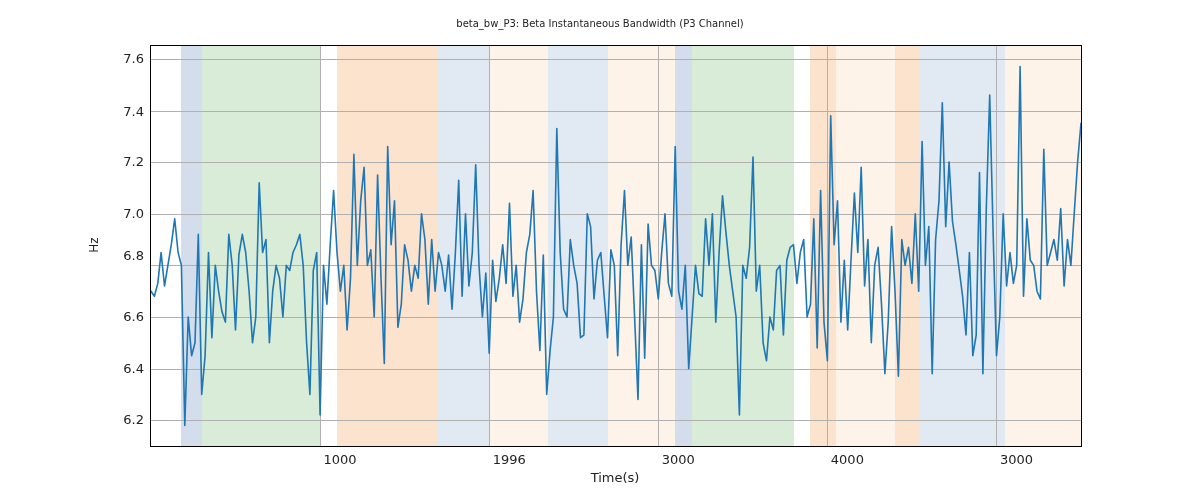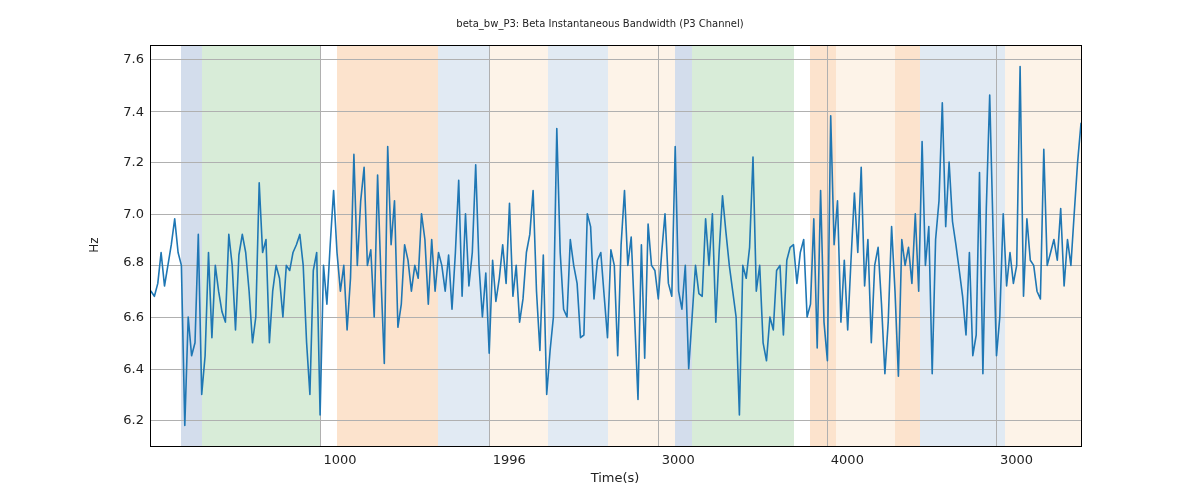--- a/index.html
+++ b/index.html
@@ -128,18 +128,18 @@
   </div>
 
 <div class="tick xtick" style="left: 319.091px;">1000</div>
     <div class="tick xtick" style="left: 488.182px;">1996</div>
     <div class="tick xtick" style="left: 657.273px;">3000</div>
     <div class="tick xtick" style="left: 826.364px;">4000</div>
     <div class="tick xtick" style="left: 995.455px;">3000</div>
     <div class="tick ytick" style="top: 419.194px;">6.2</div>
     <div class="tick ytick" style="top: 367.581px;">6.4</div>
     <div class="tick ytick" style="top: 315.968px;">6.6</div>
-    <div class="tick ytick" style="top: 261px;">6.8</div>
+    <div class="tick ytick" style="top: 255px;">6.8</div>
     <div class="tick ytick" style="top: 212.742px;">7.0</div>
     <div class="tick ytick" style="top: 161.129px;">7.2</div>
     <div class="tick ytick" style="top: 111px;">7.4</div>
     <div class="tick ytick" style="top: 57.9032px;">7.6</div>
   </div>
 
 </body></html>

